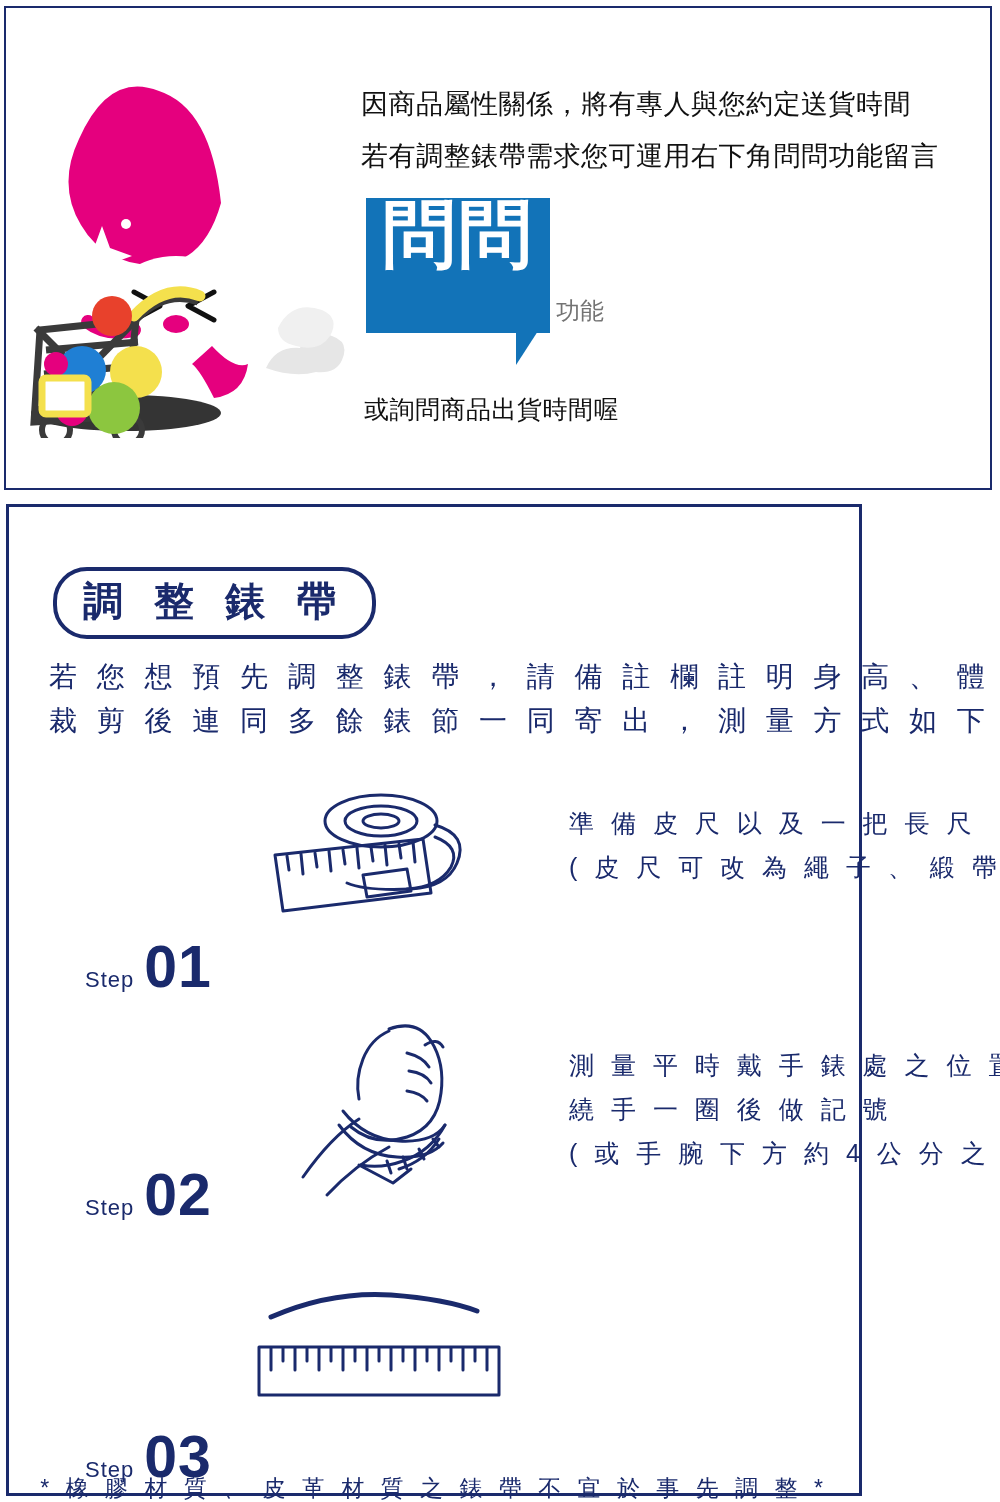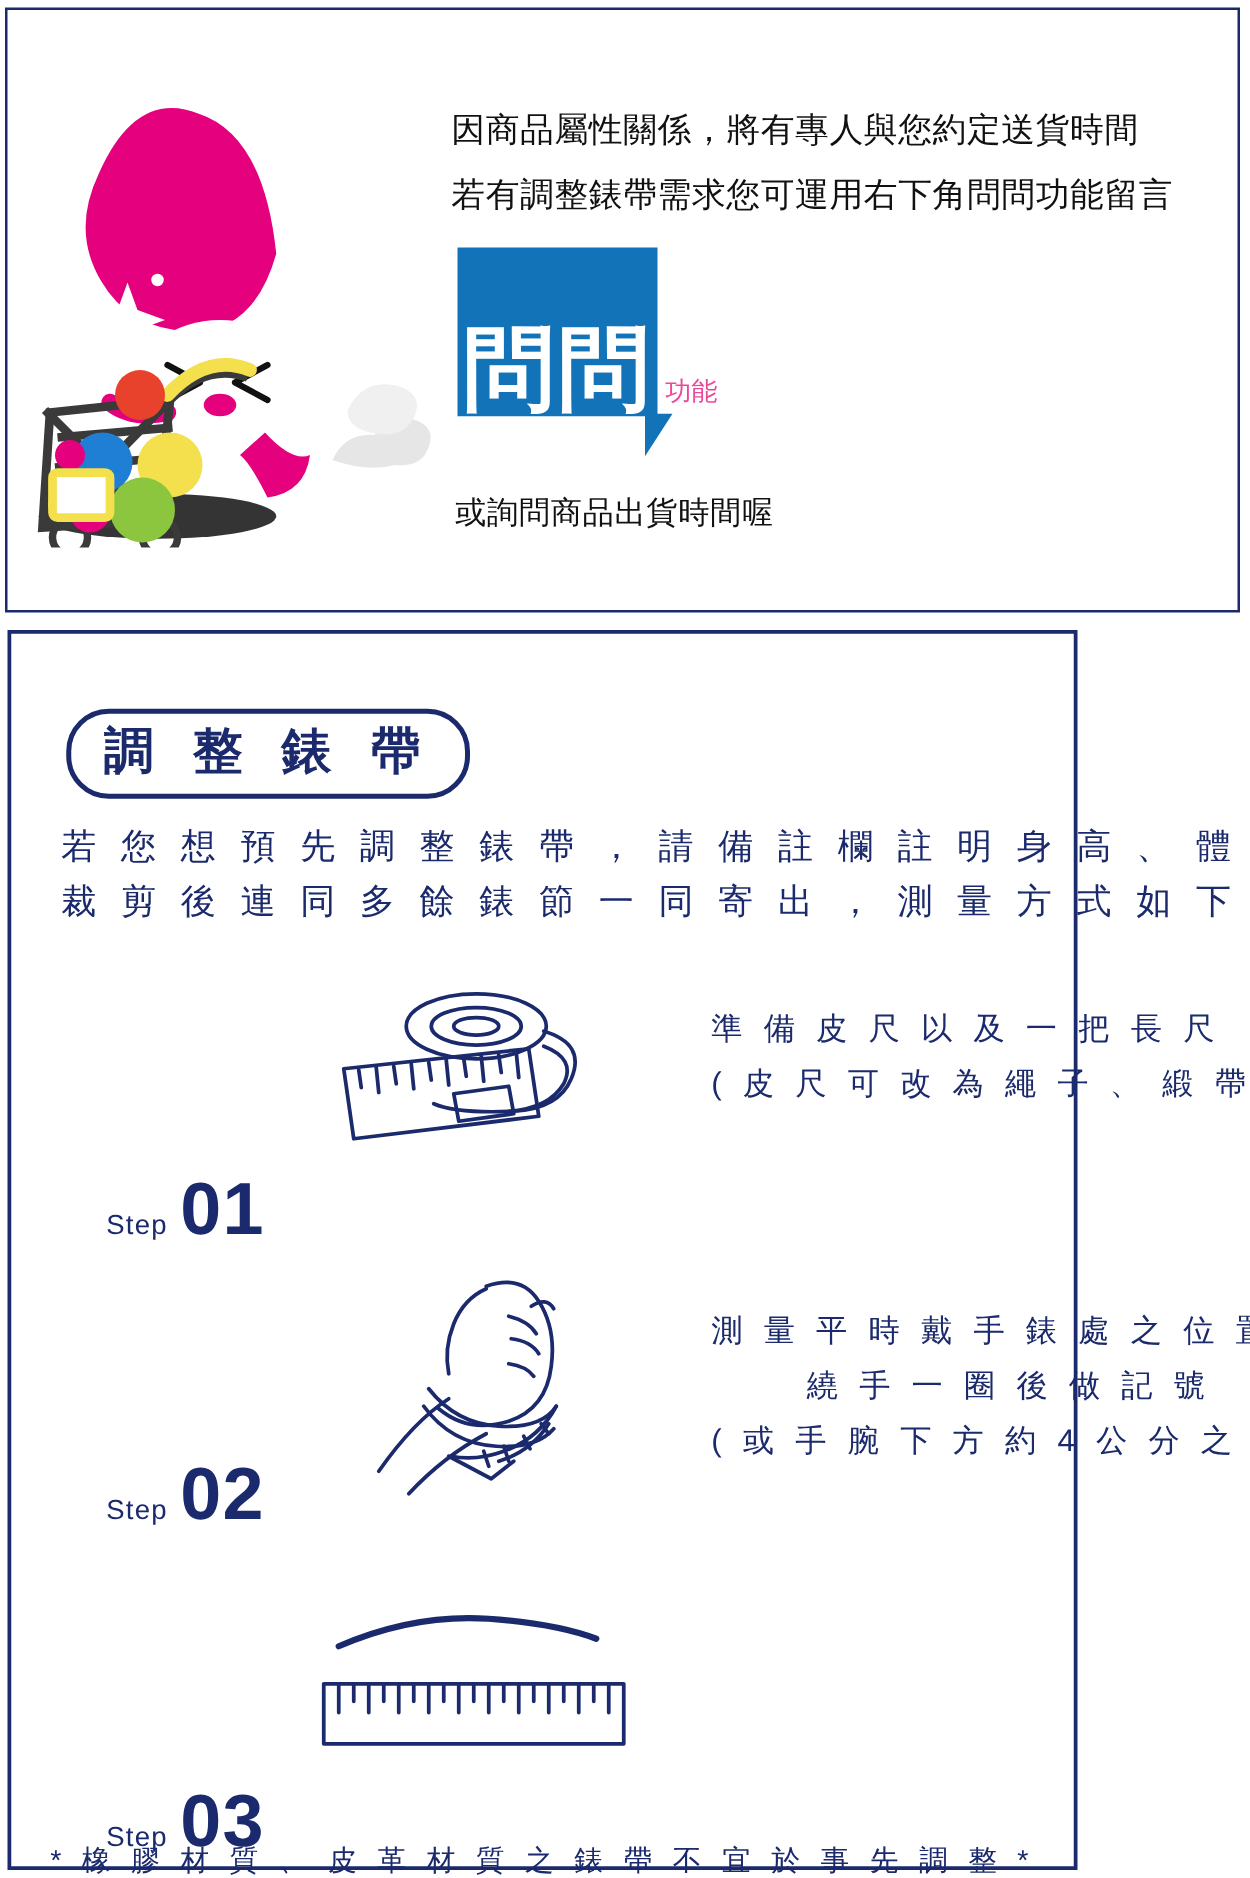--- a/index.html
+++ b/index.html
@@ -56,49 +56,49 @@
 
   .ask-row {
     position: absolute;
     left: 360px;
     top: 190px;
     display: flex;
     align-items: flex-end;
   }
   .ask-badge {
     position: relative;
-    width: 160px;
+    width: 184px;
     height: 135px;
     background: #1273b8;
     display: flex;
-    align-items: flex-end;
+    align-items: flex-start;
     justify-content: center;
   }
   .ask-badge .ask-text {
     color: #ffffff;
     font-size: 74px;
     font-weight: bold;
     letter-spacing: 2px;
     line-height: 1;
   }
   .ask-badge:after {
     content: "";
     position: absolute;
     left: 150px;
     bottom: -32px;
     width: 0;
     height: 0;
     border-left: 22px solid #1273b8;
     border-bottom: 34px solid transparent;
   }
   .ask-func {
-    font-size: 21px;
+    font-size: 24px;
     margin-left: 6px;
     margin-bottom: 6px;
-    color: #ec4899;
+    color: #737373;
   }
 
   .notice-bottom {
     position: absolute;
     left: 358px;
     top: 385px;
     font-size: 25px;
     color: #111111;
     letter-spacing: 0.5px;
   }
@@ -182,21 +182,21 @@
     top: 0;
     width: 320px;
     height: 200px;
   }
 
   .step-desc {
     position: absolute;
     left: 520px;
     top: 22px;
     width: 400px;
-    text-align: right;
+    text-align: left;
   }
   .step-2 .step-desc { top: 36px; }
   .step-3 .step-desc { top: 46px; }
   .desc-line {
     font-size: 25px;
     color: #1a2a6c;
     letter-spacing: 5px;
     line-height: 44px;
     white-space: nowrap;
   }

